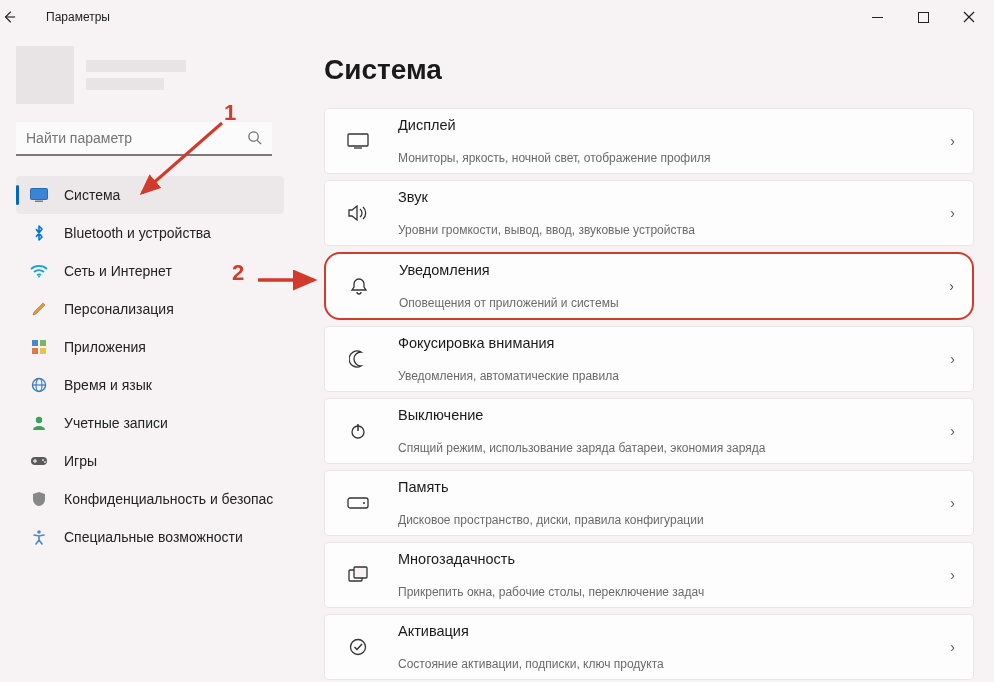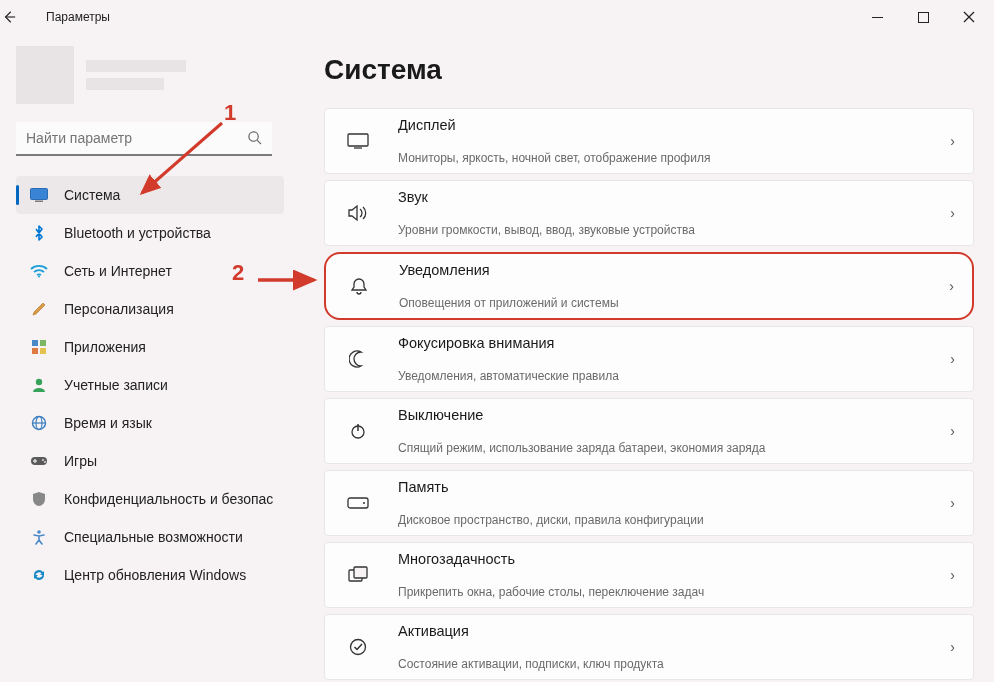--- a/index.html
+++ b/index.html
@@ -148,35 +148,35 @@
               <rect x="9" y="1" width="6" height="6" fill="#7bb662"></rect>
               <rect x="1" y="9" width="6" height="6" fill="#e07a45"></rect>
               <rect x="9" y="9" width="6" height="6" fill="#e3c24d"></rect>
             </svg>
           </span>
         <span>Приложения</span>
       </li>
       <li>
         <span class="nicon">
             <svg width="16" height="16" viewBox="0 0 16 16">
-              <circle cx="8" cy="5" r="3.2" fill="#37a35a"></circle>
-              <path d="M2 15a6 4 0 0112 0z" fill="#37a35a"></path>
-            </svg>
-          </span>
-        <span>Учетные записи</span>
-      </li>
-      <li>
-        <span class="nicon">
-            <svg width="16" height="16" viewBox="0 0 16 16">
               <circle cx="8" cy="8" r="6.5" fill="none" stroke="#3a7dc0" stroke-width="1.4"></circle>
               <ellipse cx="8" cy="8" rx="3" ry="6.5" fill="none" stroke="#3a7dc0" stroke-width="1.2"></ellipse>
               <line x1="1.5" y1="8" x2="14.5" y2="8" stroke="#3a7dc0" stroke-width="1.2"></line>
             </svg>
           </span>
         <span>Время и язык</span>
+      </li>
+      <li>
+        <span class="nicon">
+            <svg width="16" height="16" viewBox="0 0 16 16">
+              <circle cx="8" cy="5" r="3.2" fill="#37a35a"></circle>
+              <path d="M2 15a6 4 0 0112 0z" fill="#37a35a"></path>
+            </svg>
+          </span>
+        <span>Учетные записи</span>
       </li>
       <li>
         <span class="nicon">
             <svg width="18" height="12" viewBox="0 0 18 12">
               <rect x="1" y="2" width="16" height="8" rx="4" fill="#5a5a5a"></rect>
               <circle cx="13" cy="5" r="1" fill="#ddd"></circle>
               <circle cx="15" cy="7" r="1" fill="#ddd"></circle>
               <line x1="5" y1="4" x2="5" y2="8" stroke="#ddd" stroke-width="1.4"></line>
               <line x1="3" y1="6" x2="7" y2="6" stroke="#ddd" stroke-width="1.4"></line>
             </svg>
@@ -192,28 +192,20 @@
         <span>Конфиденциальность и безопас</span>
       </li>
       <li>
         <span class="nicon">
             <svg width="16" height="16" viewBox="0 0 16 16">
               <circle cx="8" cy="3" r="1.8" fill="#4a88c8"></circle>
               <path d="M3 6l5 1 5-1M8 7v4l-3 4M8 11l3 4" fill="none" stroke="#4a88c8" stroke-width="1.6" stroke-linecap="round"></path>
             </svg>
           </span>
         <span>Специальные возможности</span>
-      </li>
-      <li>
-        <span class="nicon">
-            <svg width="16" height="16" viewBox="0 0 16 16">
-              <path d="M3 8a5 5 0 019-3l1-1v4h-4l1.5-1.5A3.5 3.5 0 004.5 8M13 8a5 5 0 01-9 3l-1 1V8h4l-1.5 1.5A3.5 3.5 0 0011.5 8" fill="#1a8ac6"></path>
-            </svg>
-          </span>
-        <span>Центр обновления Windows</span>
       </li>
     </ul>
   </aside>
 
   <main class="main">
     <h1>Система</h1>
 
     <div class="card">
       <span class="cicon">
           <svg width="22" height="16" viewBox="0 0 22 16">

